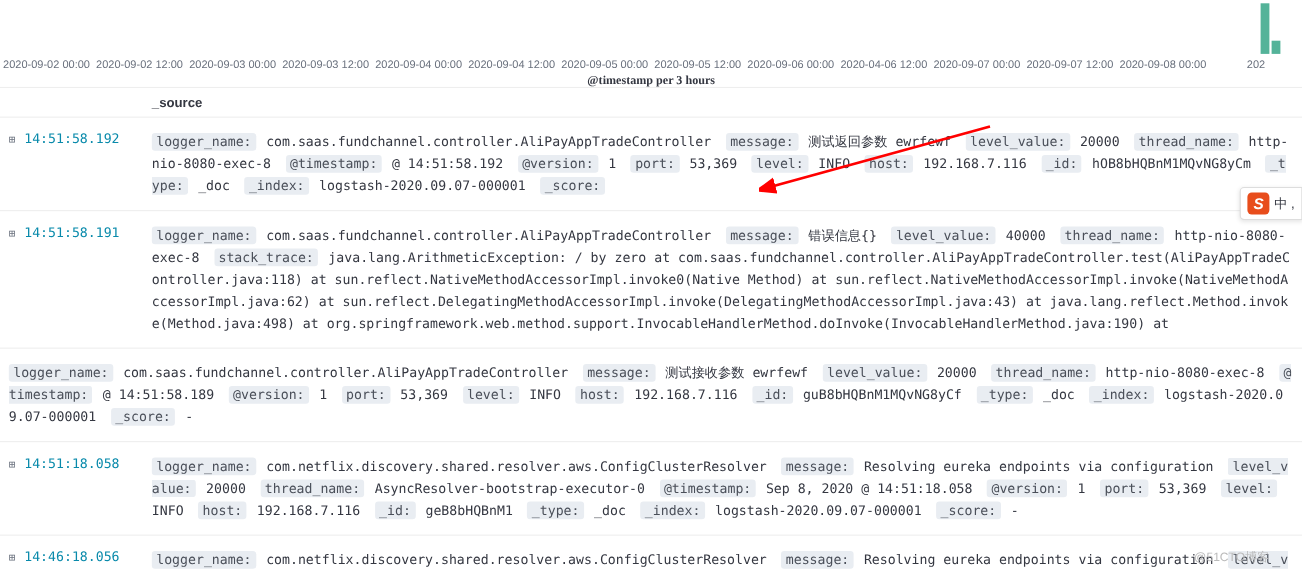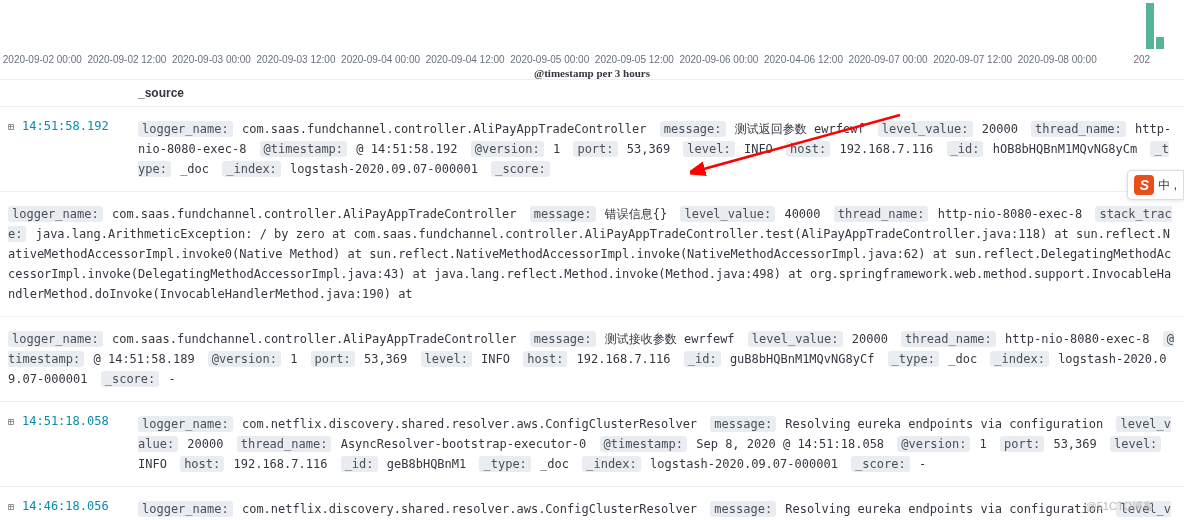--- a/index.html
+++ b/index.html
@@ -177,20 +177,21 @@
   <div class="time-col"></div>
   <div class="src-col">_source</div>
 </div>
 
 <div id="rows">
     <div class="row">
       <div class="time-col"><span class="expander">⊞</span>14:51:58.192</div>
       <div class="src-col"><span class="fld">logger_name:</span> <span class="val">com.saas.fundchannel.controller.AliPayAppTradeController </span><span class="fld">message:</span> <span class="val">测试返回参数 ewrfewf </span><span class="fld">level_value:</span> <span class="val">20000 </span><span class="fld">thread_name:</span> <span class="val">http-nio-8080-exec-8 </span><span class="fld">@timestamp:</span> <span class="val">@ 14:51:58.192 </span><span class="fld">@version:</span> <span class="val">1 </span><span class="fld">port:</span> <span class="val">53,369 </span><span class="fld">level:</span> <span class="val">INFO </span><span class="fld">host:</span> <span class="val">192.168.7.116 </span><span class="fld">_id:</span> <span class="val">hOB8bHQBnM1MQvNG8yCm </span><span class="fld">_type:</span> <span class="val">_doc </span><span class="fld">_index:</span> <span class="val">logstash-2020.09.07-000001 </span><span class="fld">_score:</span> <span class="val"> </span></div>
     </div>
     <div class="row">
+      <div class="time-col"><span class="expander">⊞</span>14:51:58.191</div>
       <div class="src-col"><span class="fld">logger_name:</span> <span class="val">com.saas.fundchannel.controller.AliPayAppTradeController </span><span class="fld">message:</span> <span class="val">错误信息{} </span><span class="fld">level_value:</span> <span class="val">40000 </span><span class="fld">thread_name:</span> <span class="val">http-nio-8080-exec-8 </span><span class="fld">stack_trace:</span> <span class="val">java.lang.ArithmeticException: / by zero at com.saas.fundchannel.controller.AliPayAppTradeController.test(AliPayAppTradeController.java:118) at sun.reflect.NativeMethodAccessorImpl.invoke0(Native Method) at sun.reflect.NativeMethodAccessorImpl.invoke(NativeMethodAccessorImpl.java:62) at sun.reflect.DelegatingMethodAccessorImpl.invoke(DelegatingMethodAccessorImpl.java:43) at java.lang.reflect.Method.invoke(Method.java:498) at org.springframework.web.method.support.InvocableHandlerMethod.doInvoke(InvocableHandlerMethod.java:190) at </span></div>
     </div>
     <div class="row">
       <div class="src-col"><span class="fld">logger_name:</span> <span class="val">com.saas.fundchannel.controller.AliPayAppTradeController </span><span class="fld">message:</span> <span class="val">测试接收参数 ewrfewf </span><span class="fld">level_value:</span> <span class="val">20000 </span><span class="fld">thread_name:</span> <span class="val">http-nio-8080-exec-8 </span><span class="fld">@timestamp:</span> <span class="val">@ 14:51:58.189 </span><span class="fld">@version:</span> <span class="val">1 </span><span class="fld">port:</span> <span class="val">53,369 </span><span class="fld">level:</span> <span class="val">INFO </span><span class="fld">host:</span> <span class="val">192.168.7.116 </span><span class="fld">_id:</span> <span class="val">guB8bHQBnM1MQvNG8yCf </span><span class="fld">_type:</span> <span class="val">_doc </span><span class="fld">_index:</span> <span class="val">logstash-2020.09.07-000001 </span><span class="fld">_score:</span> <span class="val">- </span></div>
     </div>
     <div class="row">
       <div class="time-col"><span class="expander">⊞</span>14:51:18.058</div>
       <div class="src-col"><span class="fld">logger_name:</span> <span class="val">com.netflix.discovery.shared.resolver.aws.ConfigClusterResolver </span><span class="fld">message:</span> <span class="val">Resolving eureka endpoints via configuration </span><span class="fld">level_value:</span> <span class="val">20000 </span><span class="fld">thread_name:</span> <span class="val">AsyncResolver-bootstrap-executor-0 </span><span class="fld">@timestamp:</span> <span class="val">Sep 8, 2020 @ 14:51:18.058 </span><span class="fld">@version:</span> <span class="val">1 </span><span class="fld">port:</span> <span class="val">53,369 </span><span class="fld">level:</span> <span class="val">INFO </span><span class="fld">host:</span> <span class="val">192.168.7.116 </span><span class="fld">_id:</span> <span class="val">geB8bHQBnM1 </span><span class="fld">_type:</span> <span class="val">_doc </span><span class="fld">_index:</span> <span class="val">logstash-2020.09.07-000001 </span><span class="fld">_score:</span> <span class="val">- </span></div>
     </div>
     <div class="row">

